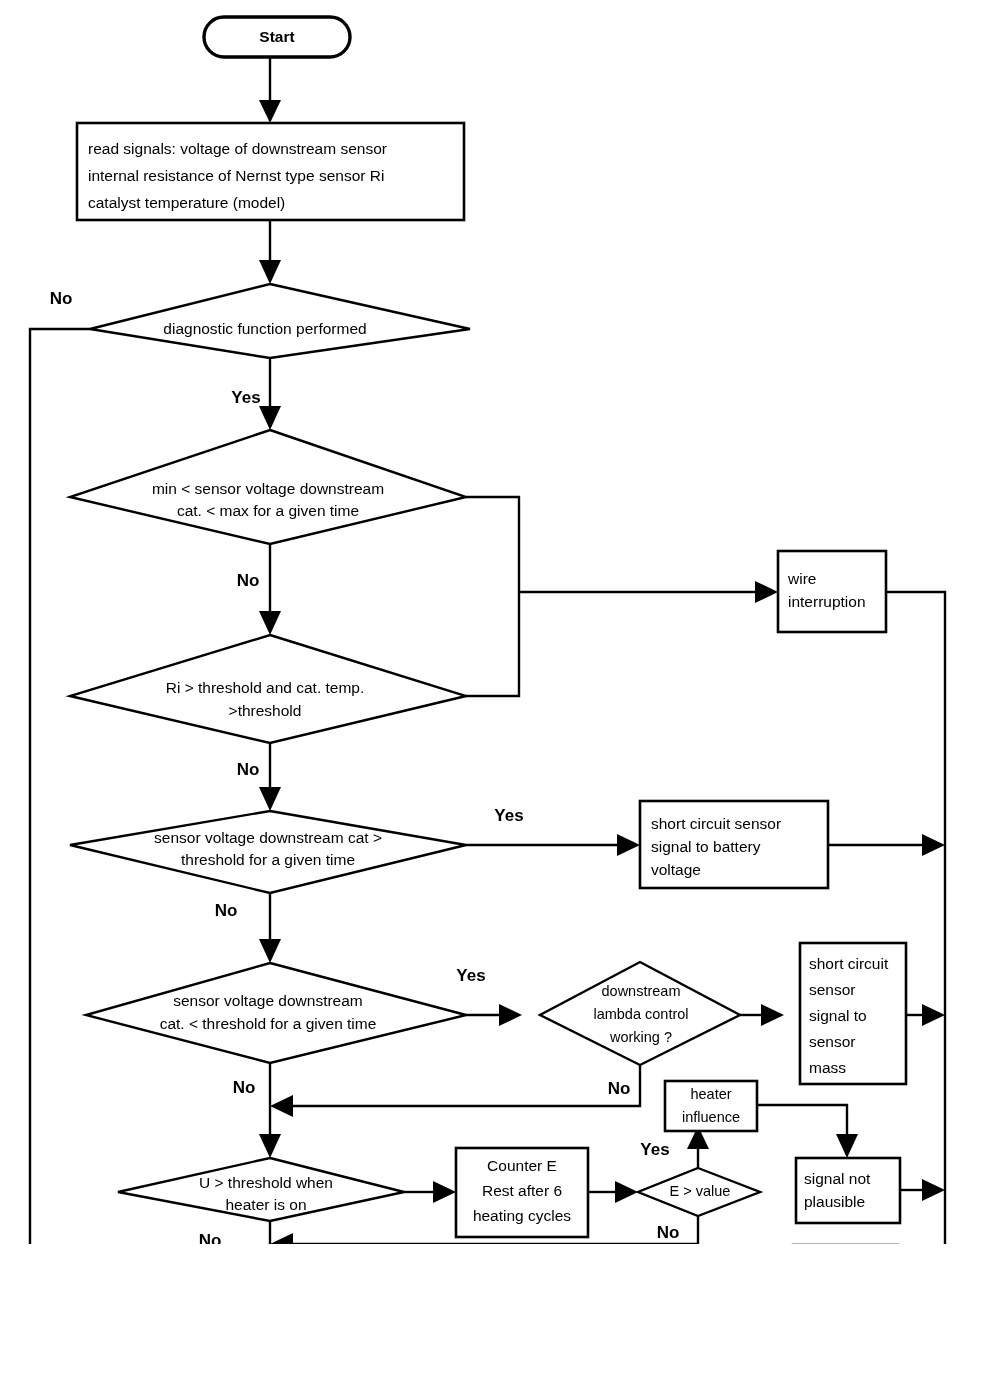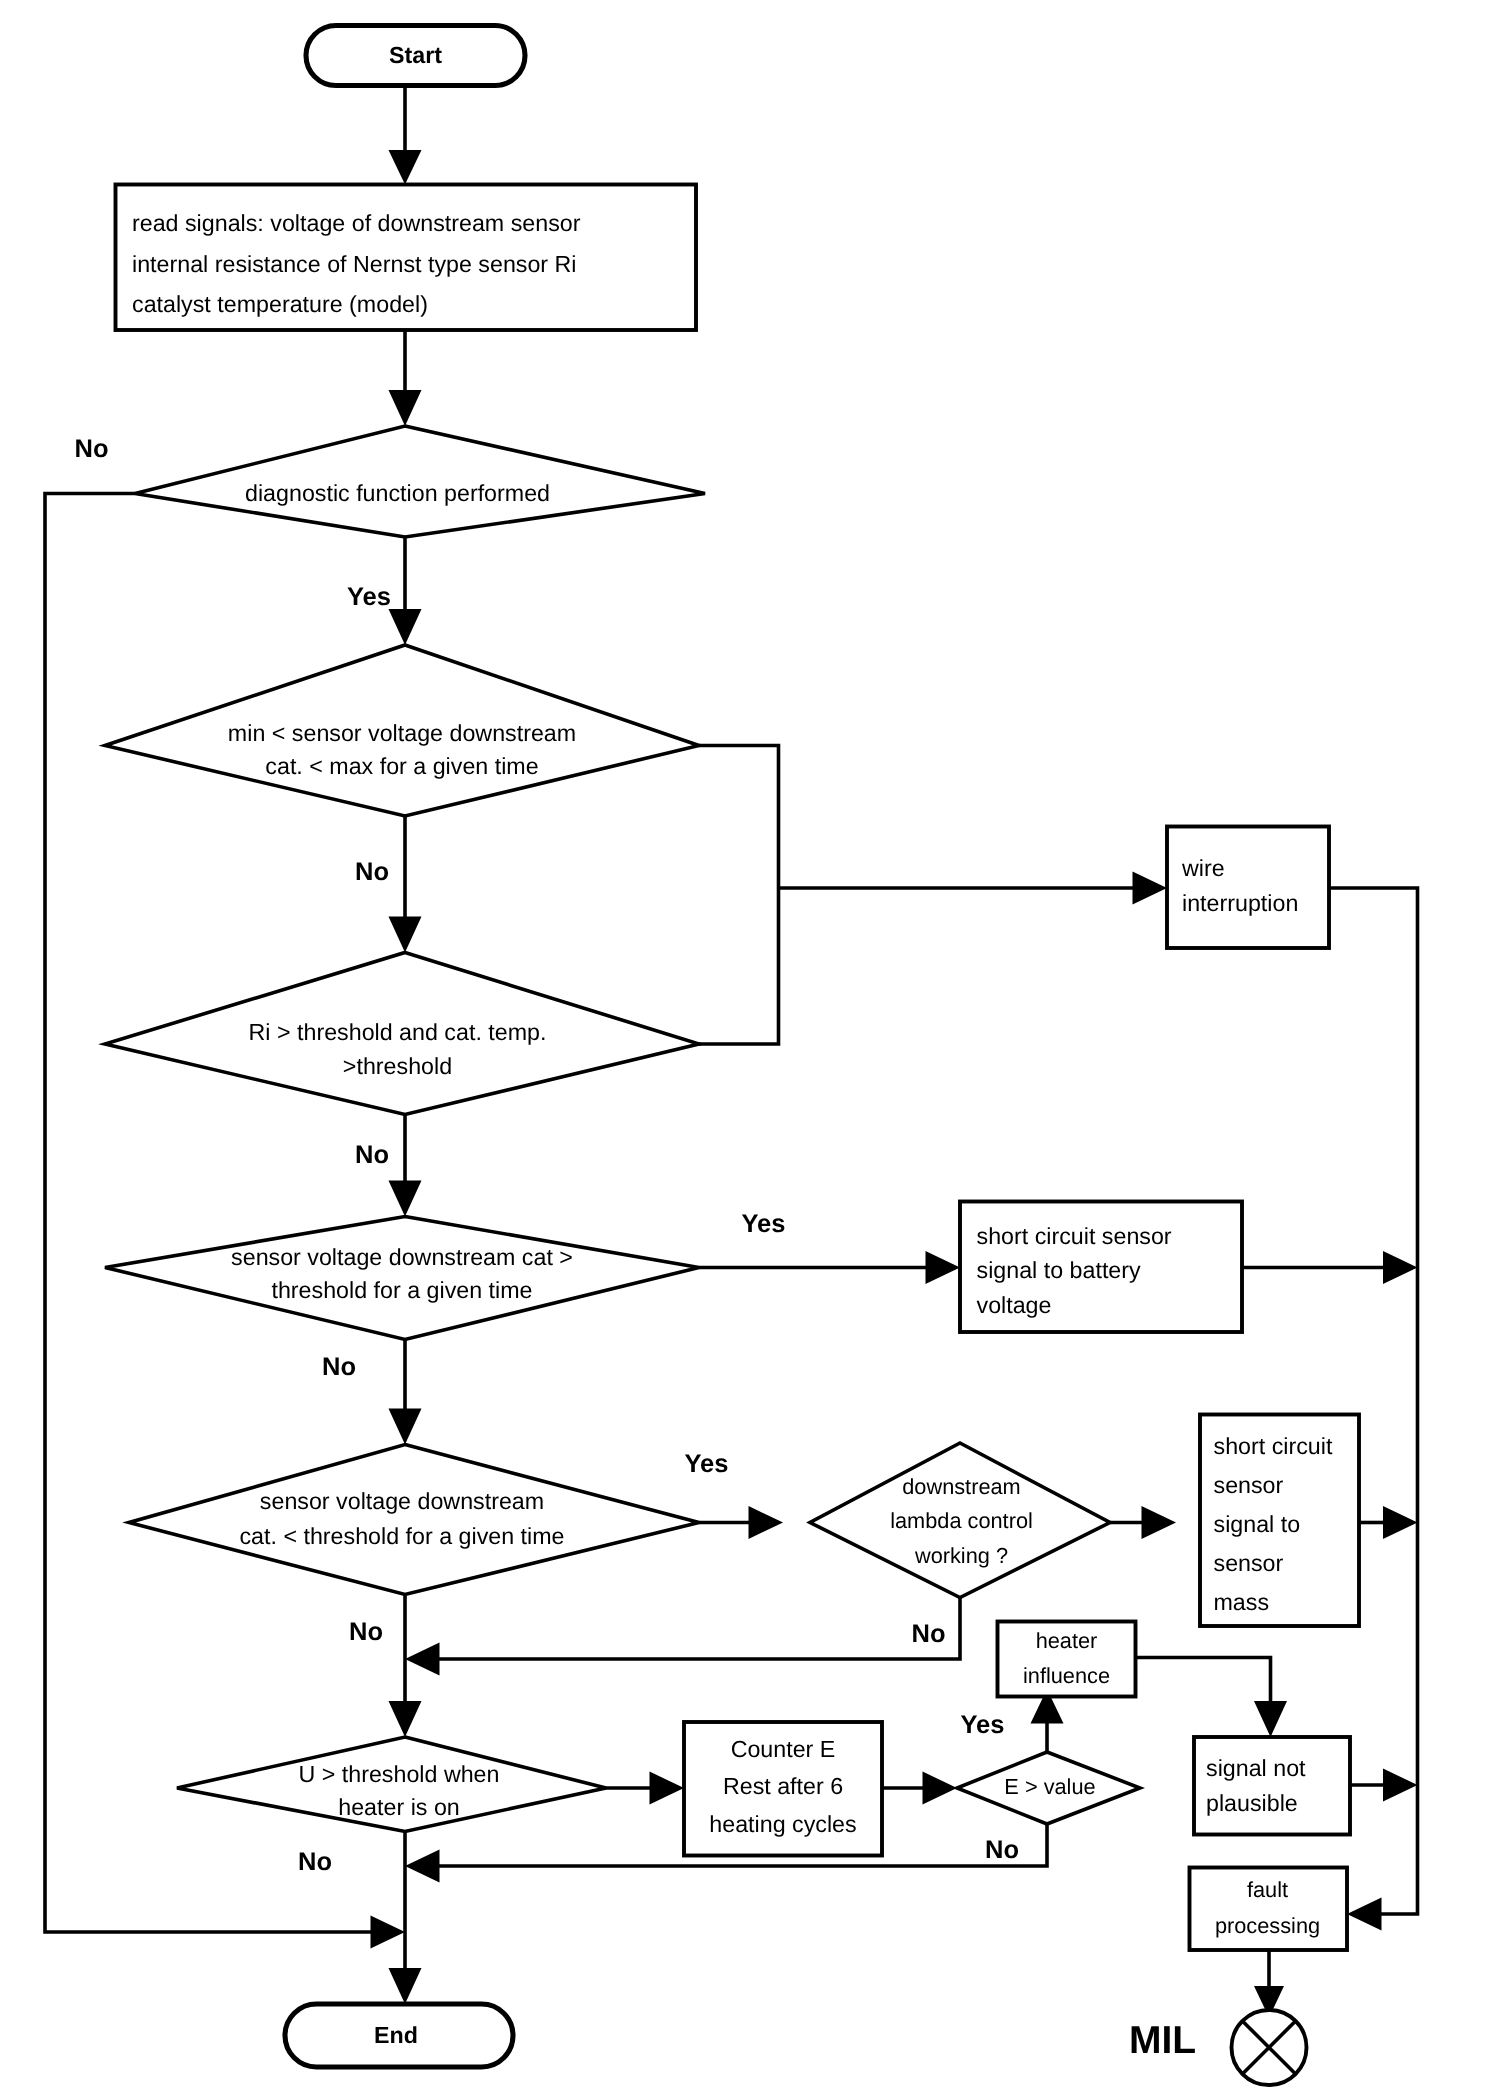--- a/index.html
+++ b/index.html
@@ -3,21 +3,21 @@
 <meta charset="utf-8">
 <style>
   html, body {
     margin: 0;
     padding: 0;
     background: #ffffff;
   }
   #canvas-wrap {
     position: relative;
     width: 992px;
-    height: 1400px;
+    height: 1244px;
     background: #ffffff;
     overflow: hidden;
   }
   svg#flow {
     display: block;
     width: 992px;
     height: 1400px;
   }
   .shape-stroke {
     fill: #ffffff;

